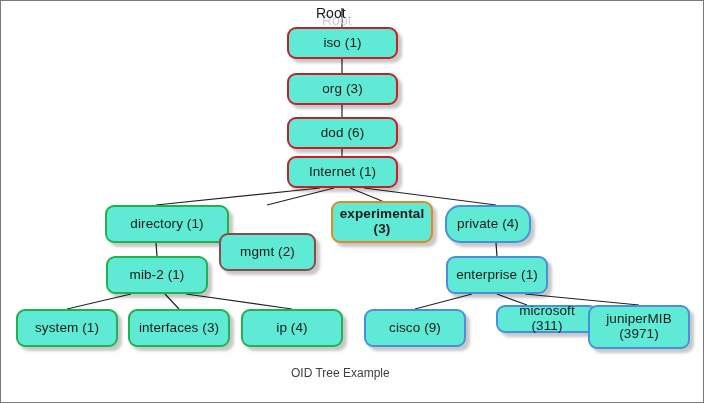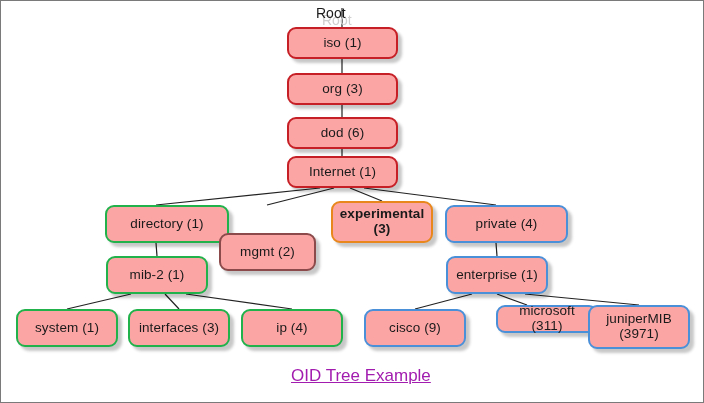--- a/index.html
+++ b/index.html
@@ -30,21 +30,21 @@
   }
   #edges {
     position: absolute;
     left: 0; top: 0;
     width: 704px;
     height: 403px;
   }
   .node {
     position: absolute;
     box-sizing: border-box;
-    background: #fca5a5;
+    background: #5eead4;
     border: 2px solid #999999;
     border-radius: 9px;
     display: flex;
     align-items: center;
     justify-content: center;
     text-align: center;
     color: #1a1a1a;
     font-size: 13.5px;
     line-height: 1.08;
     letter-spacing: 0.1px;
@@ -68,25 +68,24 @@
   }
   .root-label-ghost {
     position: absolute;
     font-size: 14px;
     color: #cfcfcf;
     z-index: 2;
     white-space: nowrap;
   }
   .caption {
     position: absolute;
-    font-size: 17px;
-    color: #a21caf;
+    font-size: 12px;
+    color: #404040;
     z-index: 4;
     white-space: nowrap;
-    text-decoration: underline;
   }
 </style>
 </head>
 <body>
 
 <div id="canvas">
 
   <svg id="edges" width="704" height="403" viewBox="0 0 704 403">
       <line x1="342" y1="8" x2="342" y2="27" stroke="#222222" stroke-width="1.2"></line>
       <line x1="342" y1="59" x2="342" y2="73" stroke="#222222" stroke-width="1.2"></line>
@@ -108,21 +107,21 @@
 
   <div id="nodes-layer">
       <div class="node c-red" style="left: 287px; top: 27px; width: 111px; height: 32px;">iso (1)</div>
       <div class="node c-red" style="left: 287px; top: 73px; width: 111px; height: 32px;">org (3)</div>
       <div class="node c-red" style="left: 287px; top: 117px; width: 111px; height: 32px;">dod (6)</div>
       <div class="node c-red" style="left: 287px; top: 156px; width: 111px; height: 32px;">Internet (1)</div>
       <div class="node c-green" style="left: 105px; top: 205px; width: 124px; height: 38px;">directory (1)</div>
       <div class="node c-maroon" style="left: 219px; top: 205px; width: 97px; height: 38px;">mgmt (2)</div>
       <div class="node c-orange" style="left: 331px; top: 201px; width: 102px; height: 42px; font-weight: bold;">experimental
 (3)</div>
-      <div class="node c-blue" style="left: 445px; top: 205px; width: 123px; height: 38px;">private (4)</div>
+      <div class="node c-blue" style="left: 445px; top: 205px; width: 86px; height: 38px; border-radius: 15px;">private (4)</div>
       <div class="node c-green" style="left: 106px; top: 256px; width: 102px; height: 38px;">mib-2 (1)</div>
       <div class="node c-blue" style="left: 446px; top: 256px; width: 102px; height: 38px;">enterprise (1)</div>
       <div class="node c-green" style="left: 16px; top: 309px; width: 102px; height: 38px;">system (1)</div>
       <div class="node c-green" style="left: 128px; top: 309px; width: 102px; height: 38px;">interfaces (3)</div>
       <div class="node c-green" style="left: 241px; top: 309px; width: 102px; height: 38px; text-align: center;">ip (4)</div>
       <div class="node c-blue" style="left: 364px; top: 309px; width: 102px; height: 38px;">cisco (9)</div>
       <div class="node c-blue" style="left: 476px; top: 305px; width: 102px; height: 28px; margin-left: 20px;">microsoft
 (311)</div>
       <div class="node c-blue" style="left: 588px; top: 305px; width: 102px; height: 44px;">juniperMIB
 (3971)</div>

